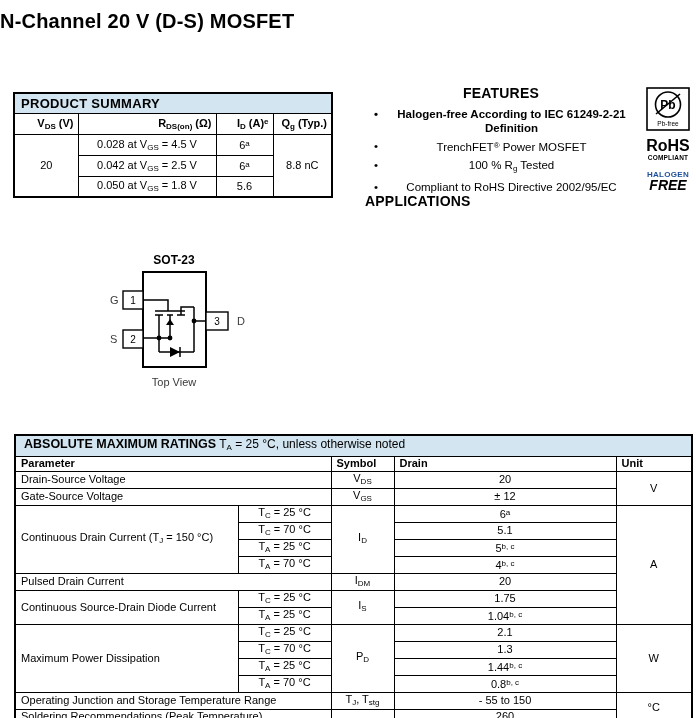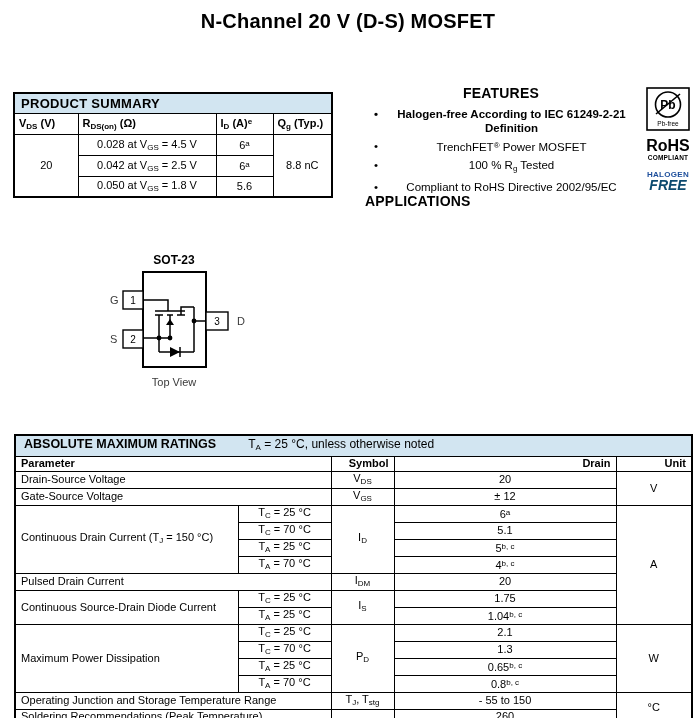--- a/index.html
+++ b/index.html
@@ -9,78 +9,78 @@
     background:#ffffff; color:#000;
     font-family:"Liberation Sans","DejaVu Sans",sans-serif;
     overflow:hidden;
   }
   .sb { font-size:8px; vertical-align:-2px; }
   .sp { font-size:8px; vertical-align:3px; }
 
   
   .page-title {
     position:absolute; left:0; right:0; top:10px;
-    text-align:center; font-size:20px; font-weight:bold;
+    text-align:left; font-size:20px; font-weight:bold;
     letter-spacing:0.2px;
   }
 
   
   table { border-collapse:collapse; table-layout:fixed; }
   #product-summary {
     position:absolute; left:13px; top:92px; width:318px;
     font-size:11px; border:2px solid #000;
   }
   #product-summary td, #product-summary th { border:1px solid #000; padding:0 4px; }
   #product-summary .ps-title-cell {
     background:#d2e5f1; font-size:13px; font-weight:bold;
     text-align:left; height:20px; padding-left:6px; letter-spacing:0.3px;
   }
-  #product-summary th { height:21px; text-align:left; font-size:11px; }
+  #product-summary th { height:21px; text-align:right; font-size:11px; }
   #product-summary td { height:21px; text-align:center; }
 
   
   .features-block { position:absolute; left:365px; top:85px; width:272px;text-align:center; }
   .sec-title { font-size:14px; font-weight:800; margin:0 0 6px 0; letter-spacing:0.2px; }
   .blist { margin:2px; padding:0; list-style:none; }
   .blist li {
     position:relative; padding-left:21px; font-size:11.5px;
     line-height:14px; margin-bottom:4px;
   }
   .blist li::before { content:"•"; position:absolute; left:7px; top:0; }
   .bold-item { font-weight:bold; }
   .apps-block { position:absolute; left:365px; top:193px; width:272px; }
   .apps-block .blist li { margin-bottom:5px; }
 
   
   .badges { position:absolute; left:641px; top:87px; width:54px; text-align:center; }
   .rohs-label { font-size:16px; font-weight:bold; line-height:16px; margin-top:3px; }
   .compliant-label { font-size:6.5px; font-weight:bold; letter-spacing:0.2px; }
   .halogen-label { color:#1e4f9c; font-size:8px; font-weight:bold; margin-top:9px; letter-spacing:0.3px; }
-  .free-label { color:#0c4a6e; font-size:14px; font-weight:bold; font-style:italic; line-height:13px; }
+  .free-label { color:#000000; font-size:14px; font-weight:bold; font-style:italic; line-height:13px; }
 
   
   .pkg { position:absolute; left:106px; top:250px; }
   .pkg text { font-family:"Liberation Sans","DejaVu Sans",sans-serif; }
   .svgtitle { font-size:12px; font-weight:bold; text-anchor:middle; }
   .svgcaption { font-size:11px; text-anchor:middle; fill:#3a3a3a; }
   .pinnum { font-size:10px; text-anchor:middle; }
   .pinlabel { font-size:11px; fill:#3a3a3a; }
 
   
   #ratings {
     position:absolute; left:14px; top:434px; width:677px;
     font-size:11px; border:2px solid #000;
   }
   #ratings td, #ratings th { border:1px solid #000; padding:0 5px; height:15px; line-height:13px; }
   #ratings .rt-title-cell {
     background:#d2e5f1; height:21px; text-align:left; padding-left:8px;
   }
   #ratings .rt-title-cell .b { font-weight:800; font-size:12.5px; }
-  #ratings .rt-title-cell .n { font-size:12px;padding-left:29px; }
-  #ratings th { text-align:right; font-size:11px; }
+  #ratings .rt-title-cell .n { font-size:12px; }
+  #ratings th { text-align:left; font-size:11px; }
   #ratings th.l { text-align:left; }
   #ratings .l { text-align:left; }
   #ratings .c { text-align:center; }
 </style>
 </head>
 <body>
 
 <div class="page-title">N-Channel 20 V (D-S) MOSFET</div>
 
 <table id="product-summary">
@@ -254,21 +254,21 @@
     <td class="c" rowspan="4"><span>P</span><span class="sb">D</span></td>
     <td class="c"><span>2.1</span></td>
     <td class="c" rowspan="4">W</td>
   </tr>
   <tr>
     <td class="c"><span>T</span><span class="sb">C</span><span> = 70 °C</span></td>
     <td class="c"><span>1.3</span></td>
   </tr>
   <tr>
     <td class="c"><span>T</span><span class="sb">A</span><span> = 25 °C</span></td>
-    <td class="c"><span>0.65</span><span class="sp">b, c</span></td>
+    <td class="c"><span>1.44</span><span class="sp">b, c</span></td>
   </tr>
   <tr>
     <td class="c"><span>T</span><span class="sb">A</span><span> = 70 °C</span></td>
     <td class="c"><span>0.8</span><span class="sp">b, c</span></td>
   </tr>
   <tr>
     <td class="l" colspan="2">Operating Junction and Storage Temperature Range</td>
     <td class="c"><span>T</span><span class="sb">J</span><span>, T</span><span class="sb">stg</span></td>
     <td class="c"><span>- 55 to 150</span></td>
     <td class="c" rowspan="2">°C</td>

